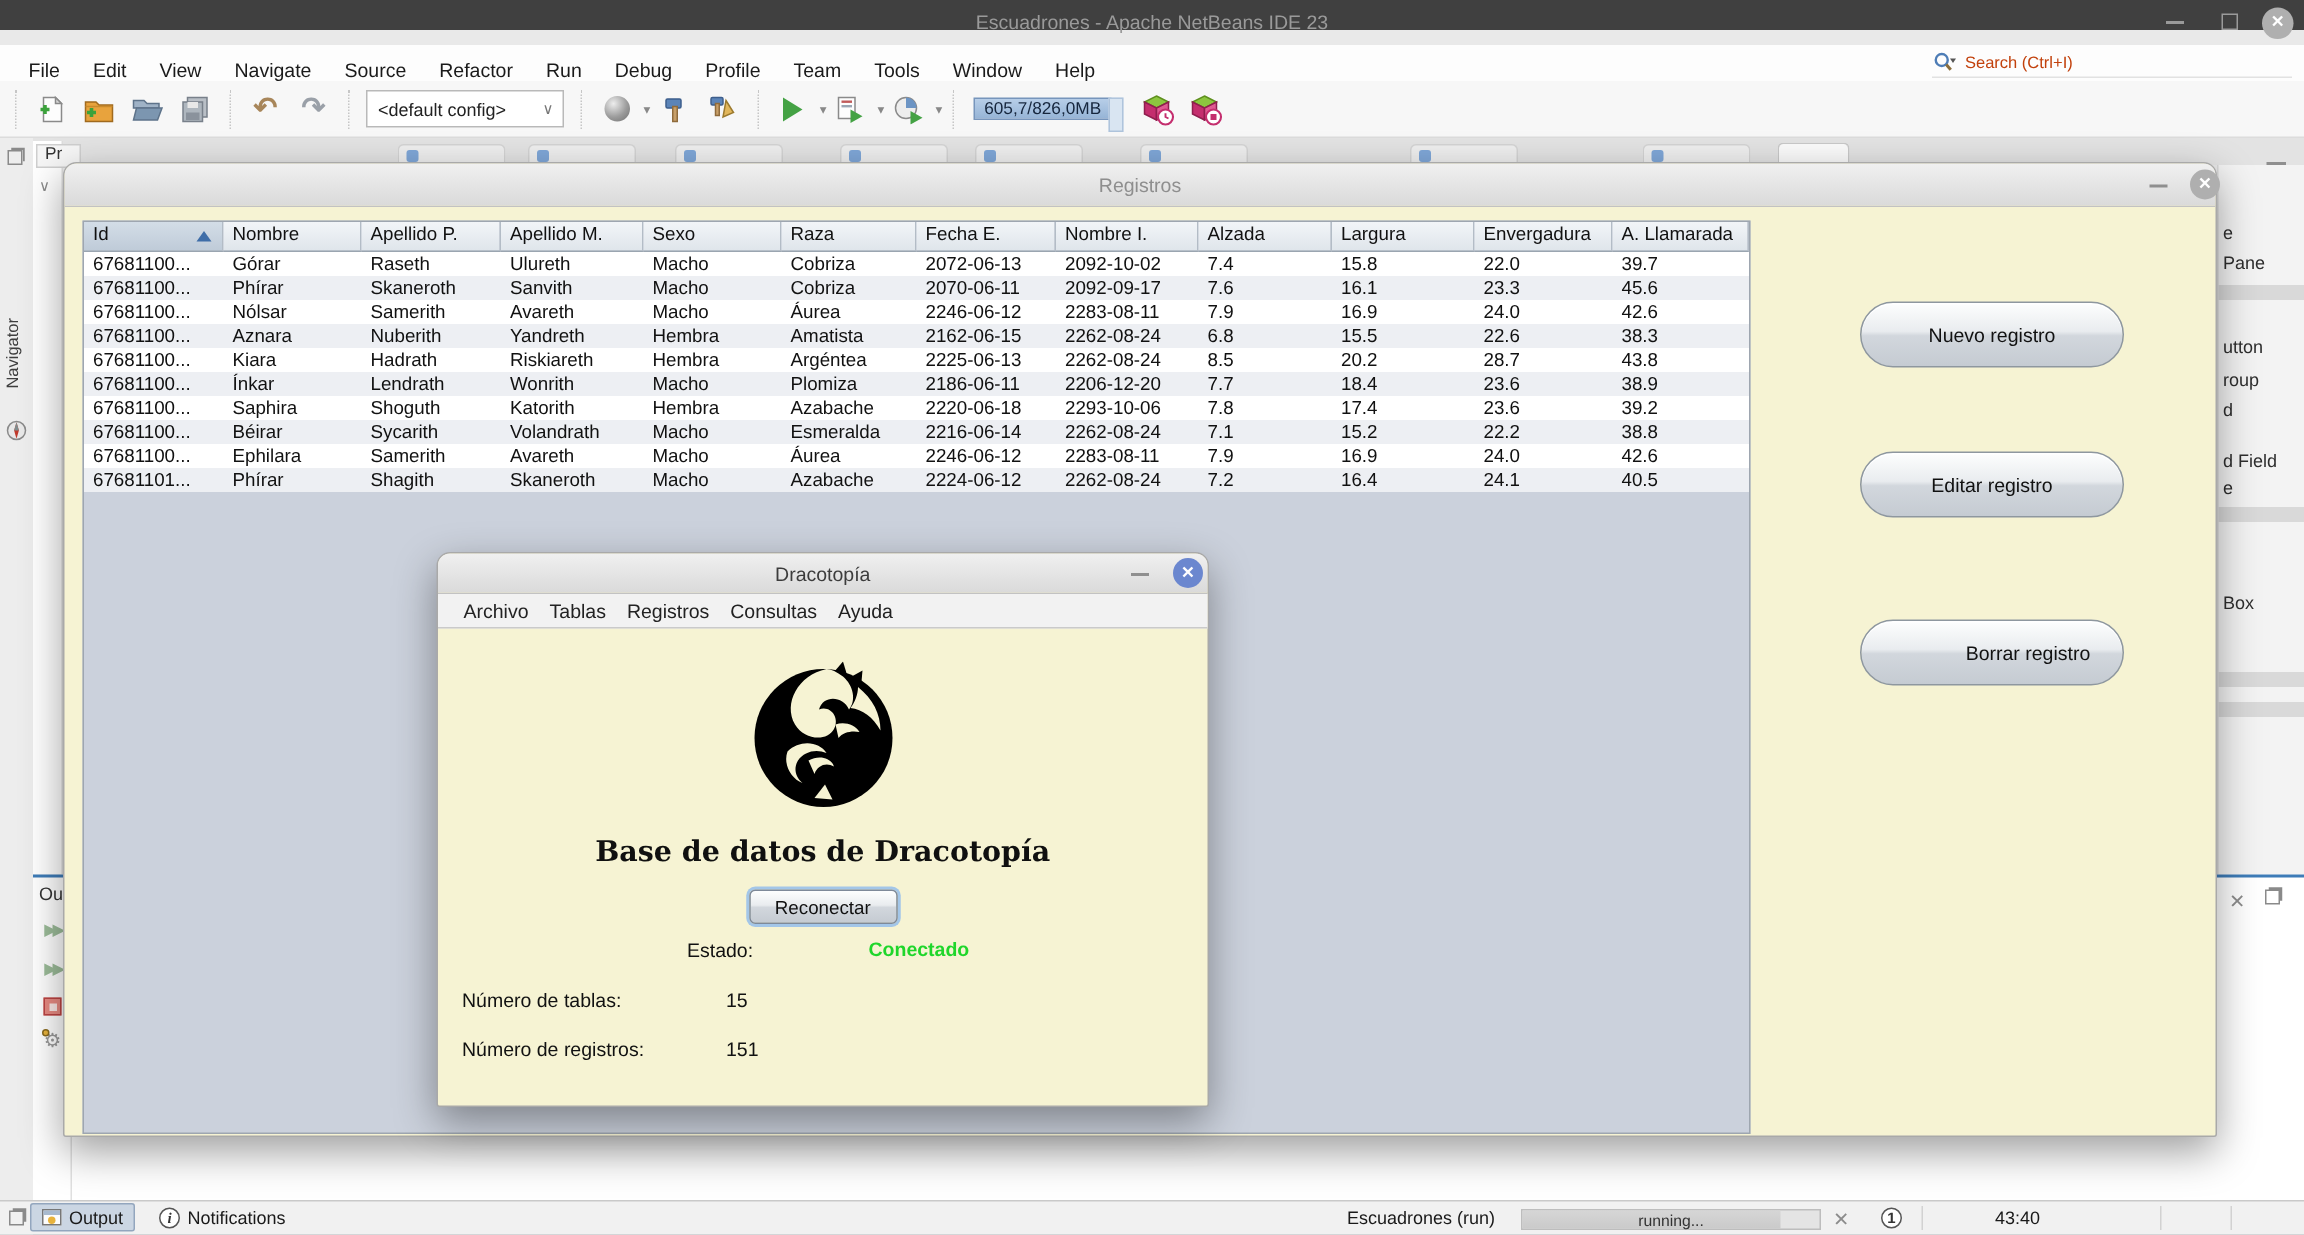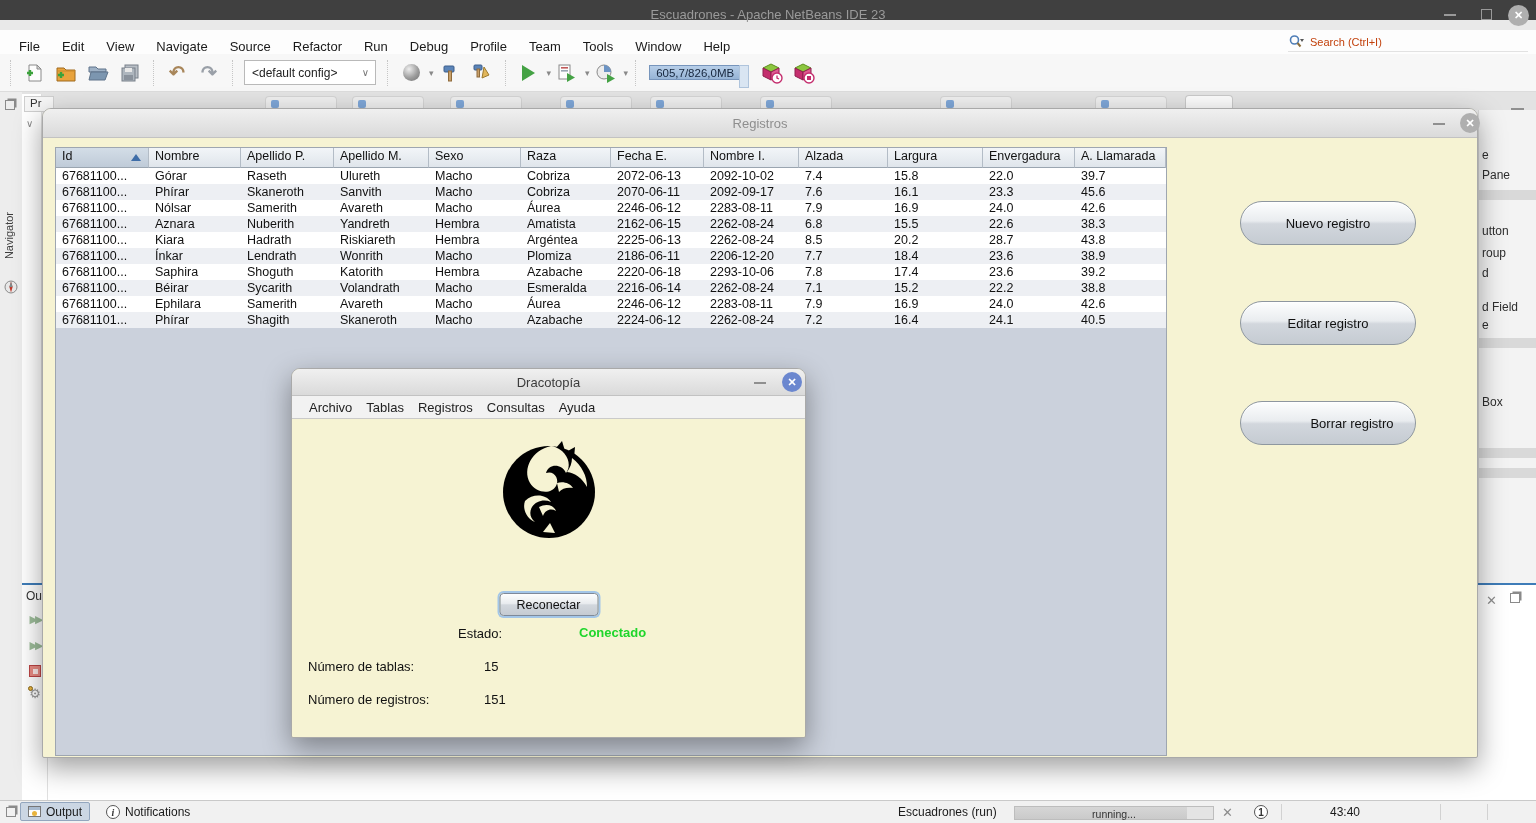--- a/index.html
+++ b/index.html
@@ -491,21 +491,21 @@
             <div class="td c8">7.2</div>
             <div class="td c9">16.4</div>
             <div class="td c10">24.1</div>
             <div class="td c11">40.5</div>
           </div>
         </div>
     </div>
     <div id="reg-buttons">
         <button class="nbtn reg-btn" style="top: 92px;">Nuevo registro</button>
         <button class="nbtn reg-btn" style="top: 192px;">Editar registro</button>
-        <button class="nbtn reg-btn" style="top: 292px; padding-left: 48px;">Borrar registro</button>
+        <button class="nbtn reg-btn" style="top: 304px; padding-left: 48px;">Borrar registro</button>
       </div>
   </div>
 
   <div class="appwin" id="draco-dialog">
     <div class="appwin-titlebar">
       <span class="appwin-title">Dracotopía</span>
       <span class="minus-glyph" style="left:753px; top:13px; left:462px;"></span>
       <span class="circle-btn" style="left:490px; top:3px; width:20px; height:20px; background:#6B87CF;">✕</span>
     </div>
     <div class="dlg-menubar">
@@ -523,20 +523,21 @@
       <path d="M57,7 L63,0 L66,10 Z" fill="#000"></path>
       <path d="M67,11 L76,6 L75,17 Z" fill="#000"></path>
       <path fill="#F6F3D3" d="M52,5 C33,9 23,28 31,42 C37,52 52,54 57,45 C61,38 55,29 47,32 C50,22 63,23 67,32 C72,26 70,16 63,10 C59,7 55,5 52,5 Z"></path>
       <path fill="#F6F3D3" d="M73,17 C83,25 88,35 88,46 C83,37 76,32 68,31 C71,27 73,22 73,17 Z"></path>
       <path fill="#F6F3D3" d="M58,42 C64,40 71,42 74,47 C69,46 63,47 60,51 Z"></path>
       <path fill="#F6F3D3" d="M26,60 C34,52 47,53 52,61 C45,58 37,60 33,66 C30,71 31,77 36,81 C28,78 23,68 26,60 Z"></path>
       <path fill="#F6F3D3" d="M40,66 C47,62 55,64 57,70 C52,67 46,69 44,75 Z"></path>
       <path fill="#F6F3D3" d="M44,91 L51,82 L56,92 Z"></path>
     </svg>
 
+    <div class="dlg-heading">Base de datos de Dracotopía</div>
     <button class="nbtn reconectar-btn">Reconectar</button>
 
     <span class="dlg-label" style="left:166px; top:257px;">Estado:</span>
     <span class="estado-value" style="left:287px; top:256px;">Conectado</span>
 
     <span class="dlg-label" style="left:16px; top:290px;">Número de tablas:</span>
     <span class="dlg-value" style="left:192px; top:290px;">15</span>
 
     <span class="dlg-label" style="left:16px; top:323px;">Número de registros:</span>
     <span class="dlg-value" style="left:192px; top:323px;">151</span>

